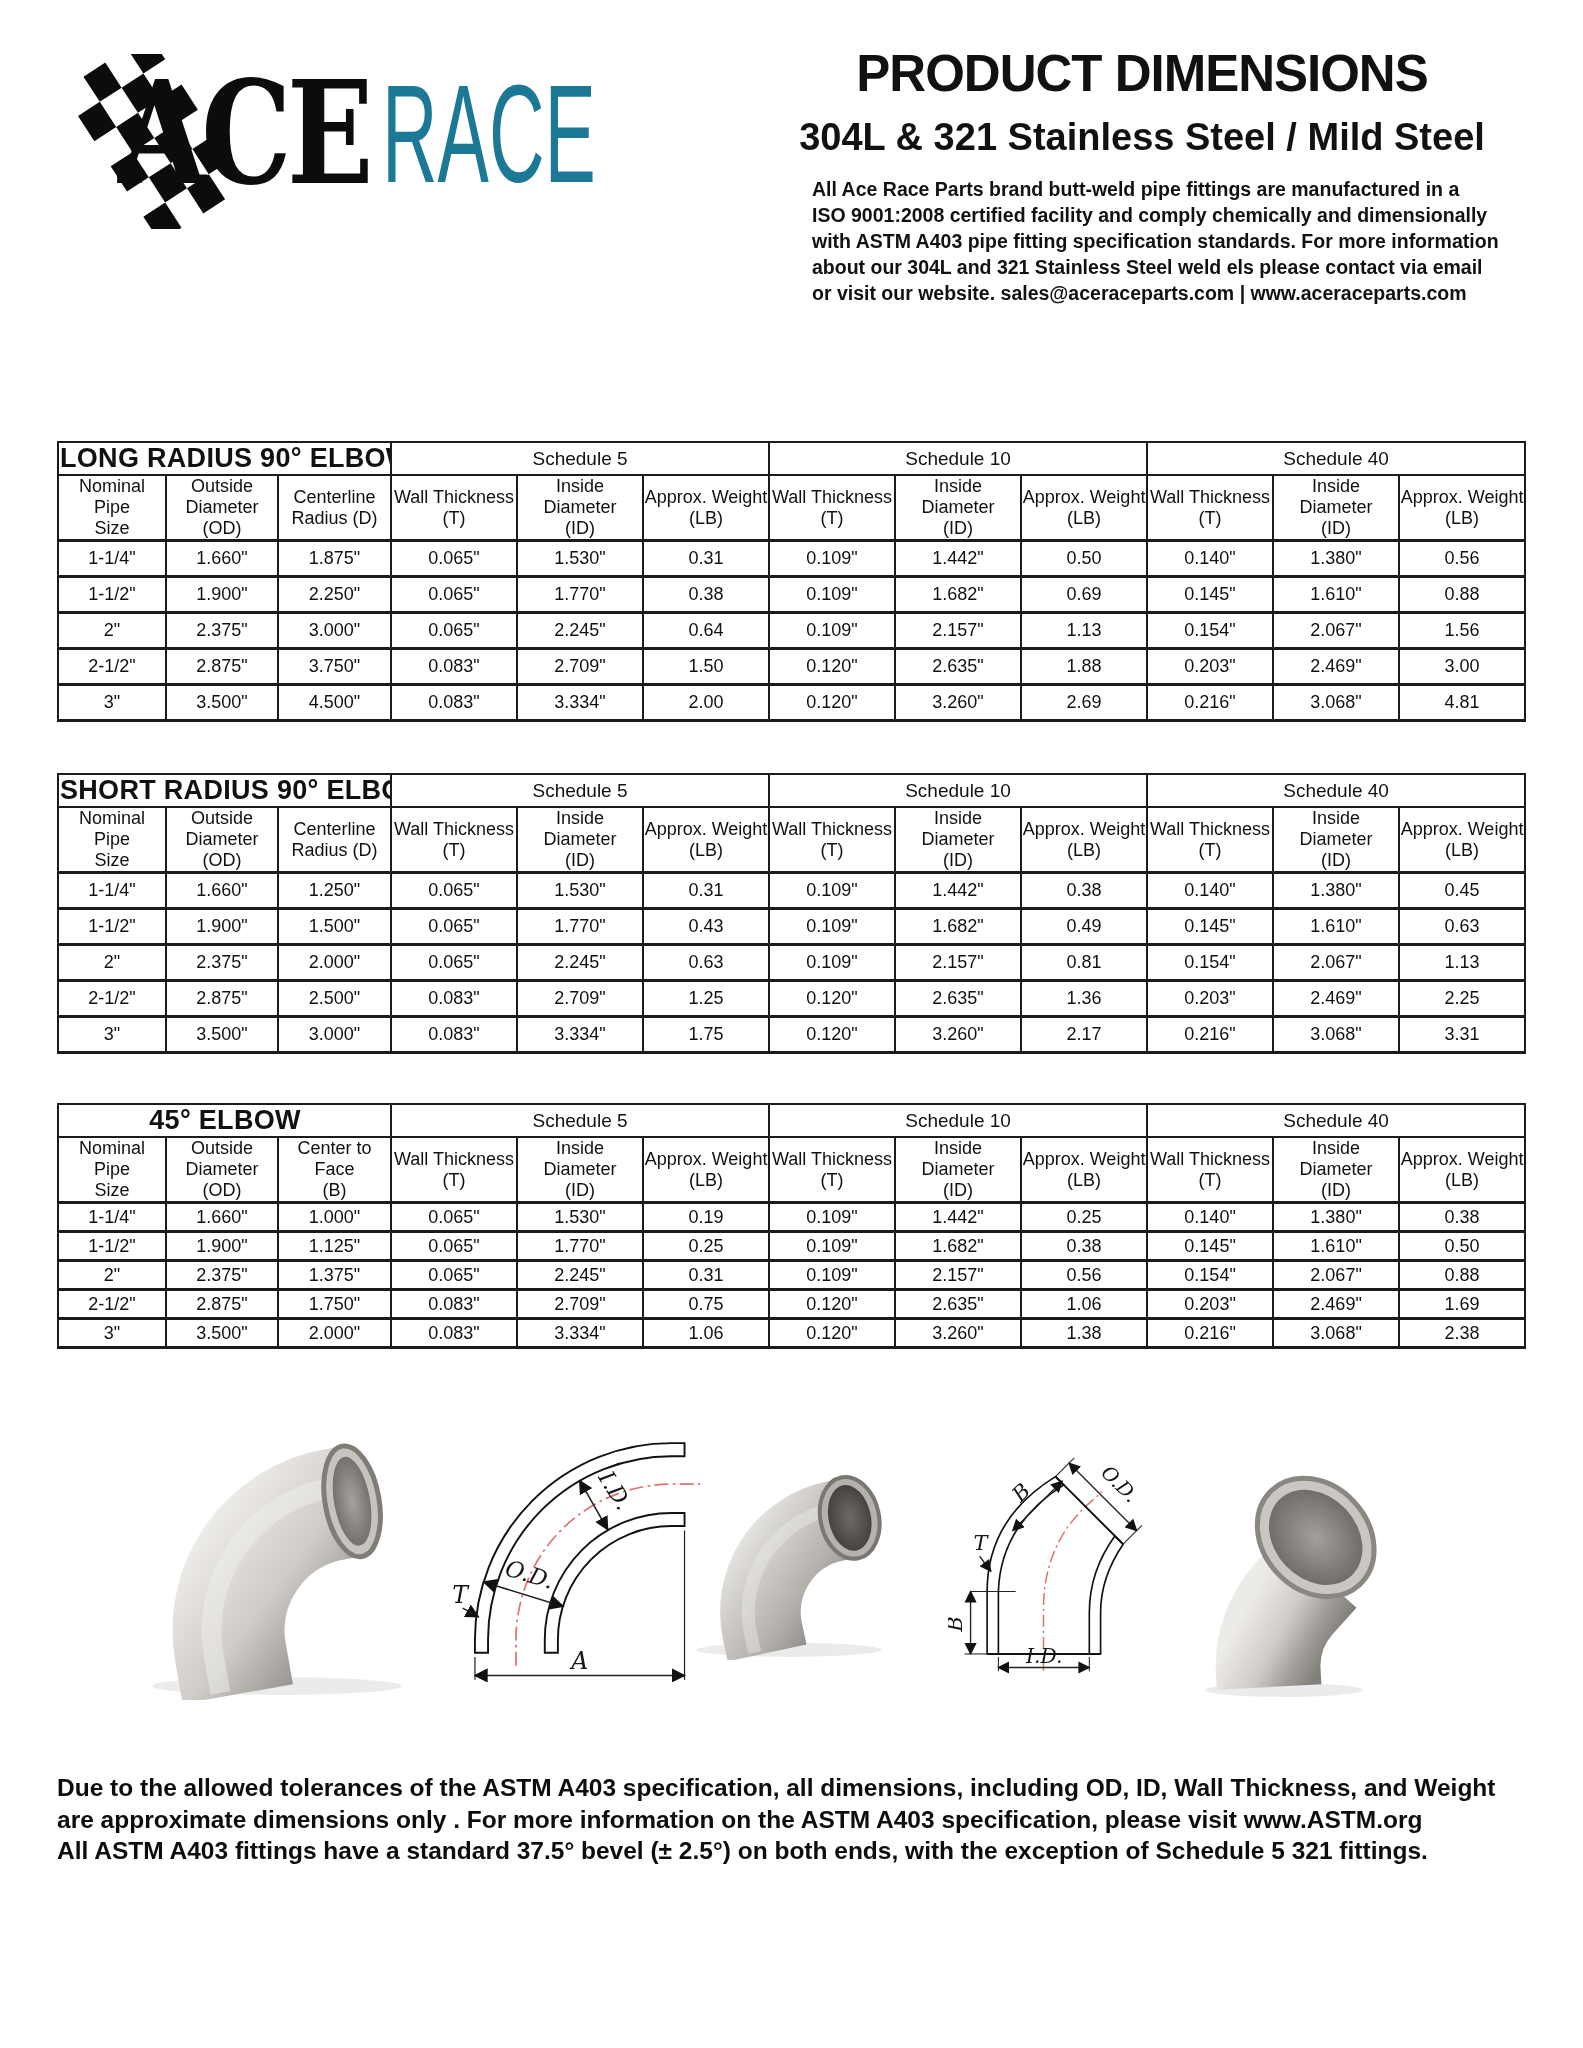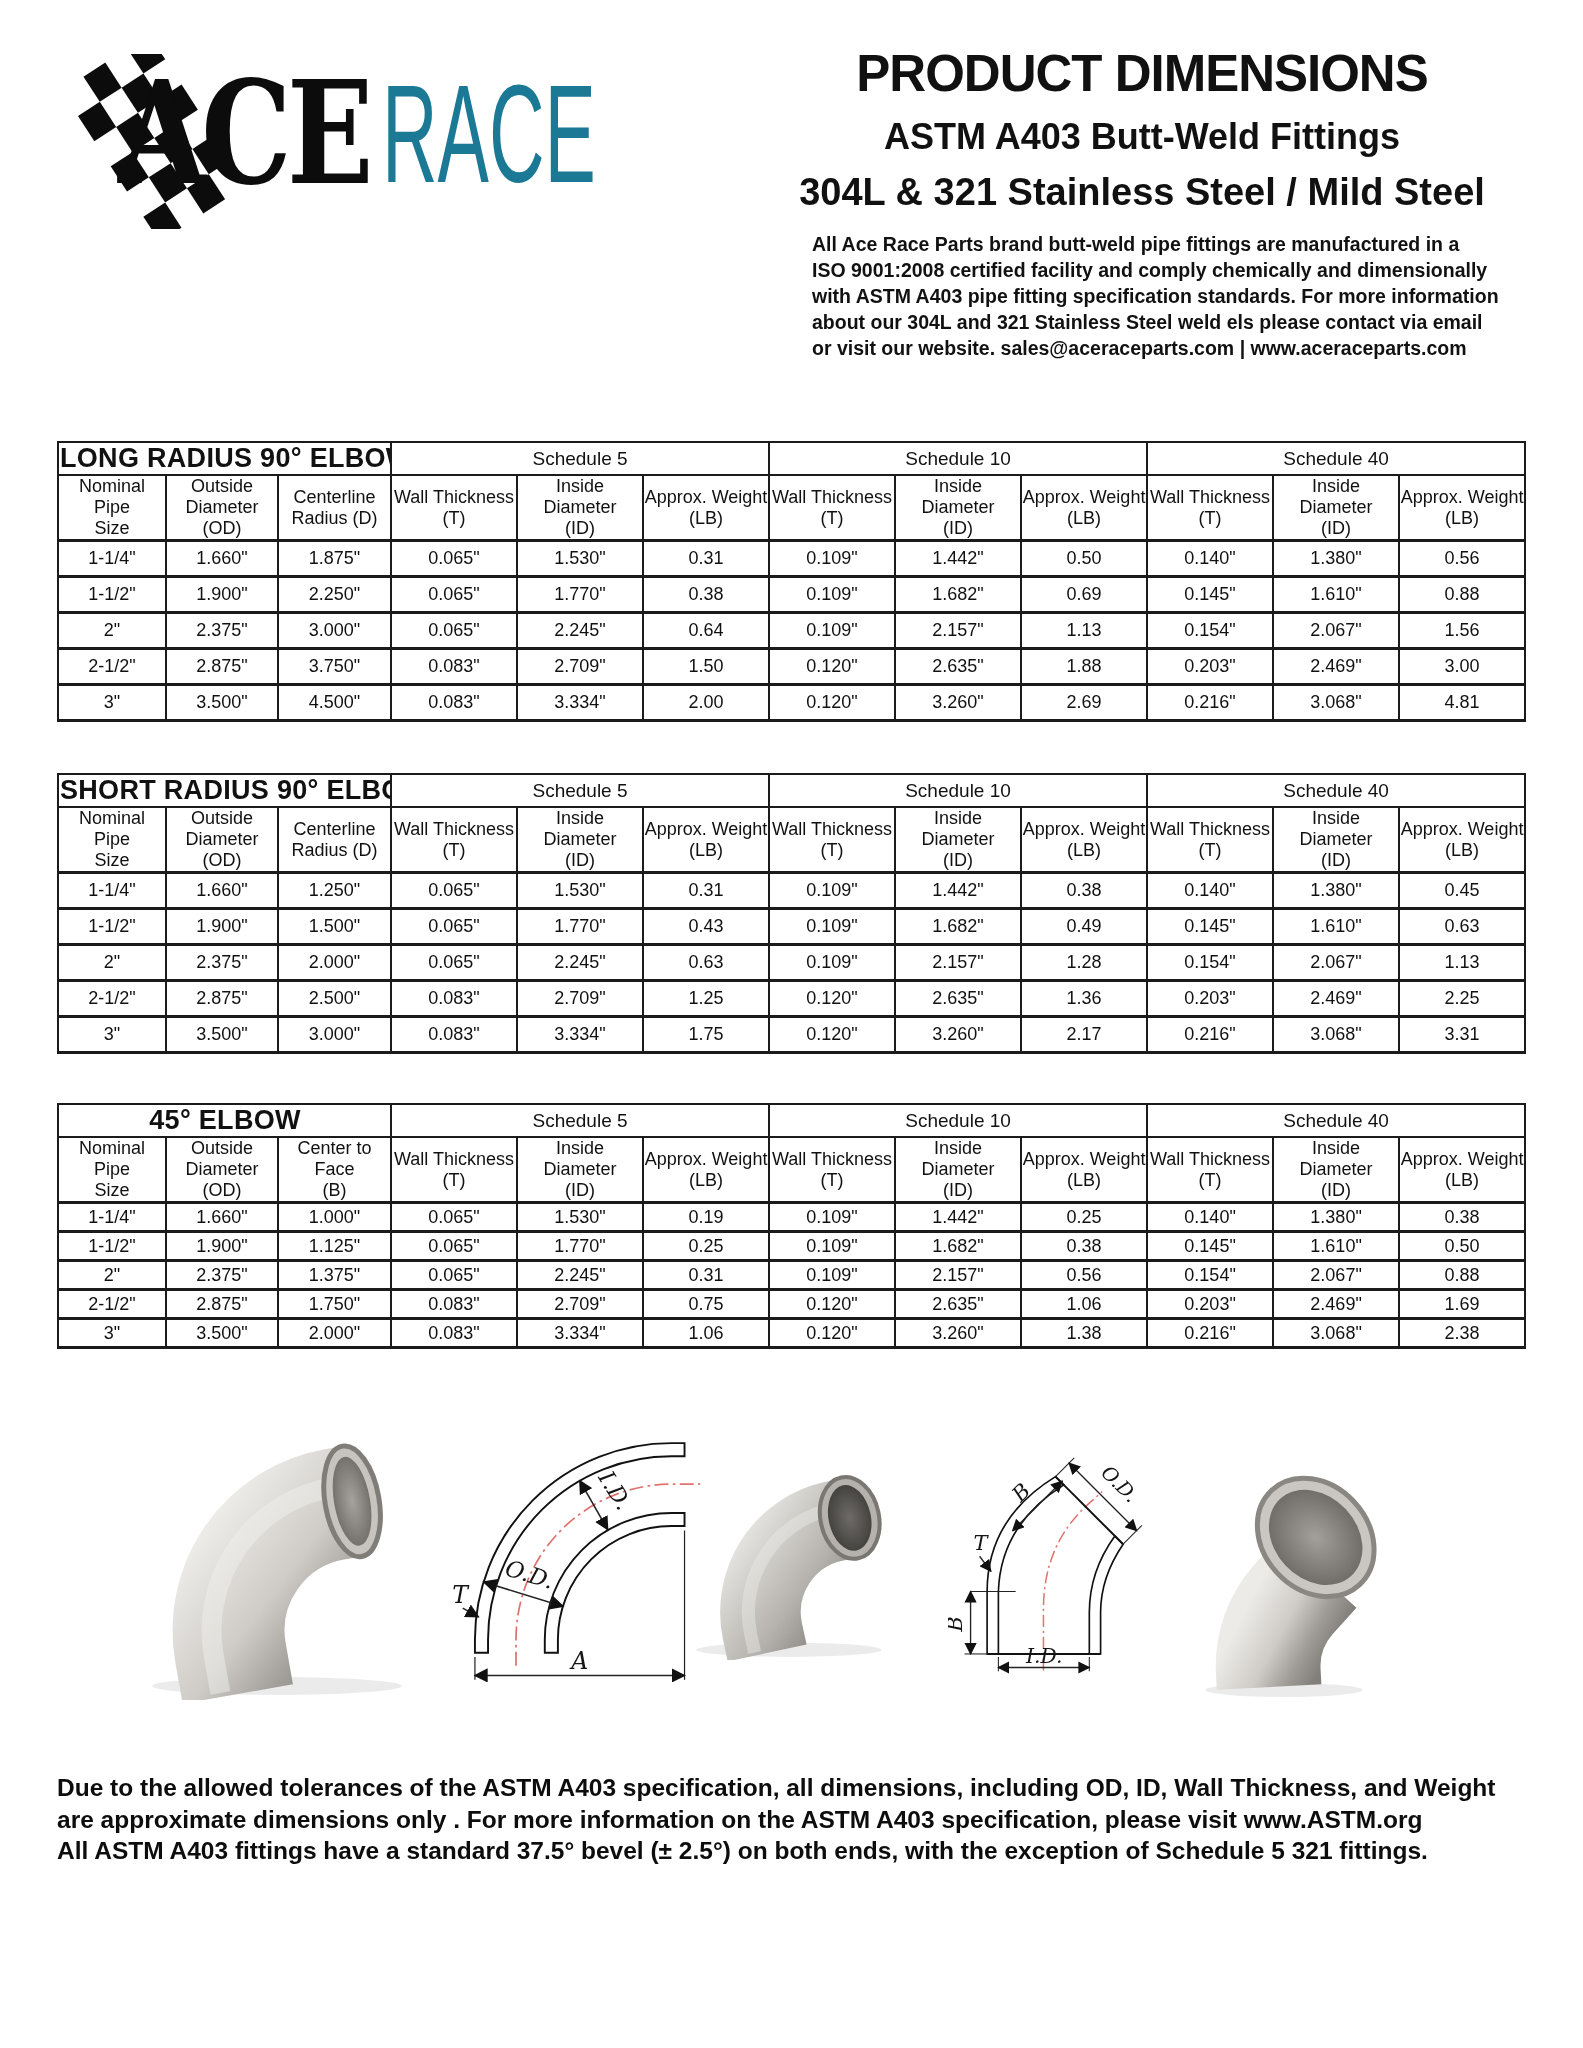--- a/index.html
+++ b/index.html
@@ -129,21 +129,20 @@
         <rect x="0" y="120" width="26" height="30"></rect>
           <rect x="52" y="120" width="26" height="30"></rect>
       </g>
     </svg>
     <div class="ace">ACE</div>
     <div class="race">RACE</div>
   </div>
 
   <div class="hdr">
     <div class="hdr-title">PRODUCT DIMENSIONS</div>
-    <div class="hdr-sub1">ASTM A403 Butt-Weld Fittings</div>
     <div class="hdr-sub2">304L &amp; 321 Stainless Steel / Mild Steel</div>
     <div class="hdr-desc">All Ace Race Parts brand butt-weld pipe fittings are manufactured in a
 ISO 9001:2008 certified facility and comply chemically and dimensionally
 with ASTM A403 pipe fitting specification standards. For more information
 about our 304L and 321 Stainless Steel weld els please contact via email
 or visit our website. sales@aceraceparts.com | www.aceraceparts.com</div>
   </div>
 
   <div class="table-block" style="top:441px">
     <table class="spec">
@@ -351,21 +350,21 @@
           </tr>
           <tr>
             <td>2"</td>
             <td>2.375"</td>
             <td>2.000"</td>
             <td>0.065"</td>
             <td>2.245"</td>
             <td>0.63</td>
             <td>0.109"</td>
             <td>2.157"</td>
-            <td>1.28</td>
+            <td>0.81</td>
             <td>0.154"</td>
             <td>2.067"</td>
             <td>1.13</td>
           </tr>
           <tr>
             <td>2-1/2"</td>
             <td>2.875"</td>
             <td>2.500"</td>
             <td>0.083"</td>
             <td>2.709"</td>

